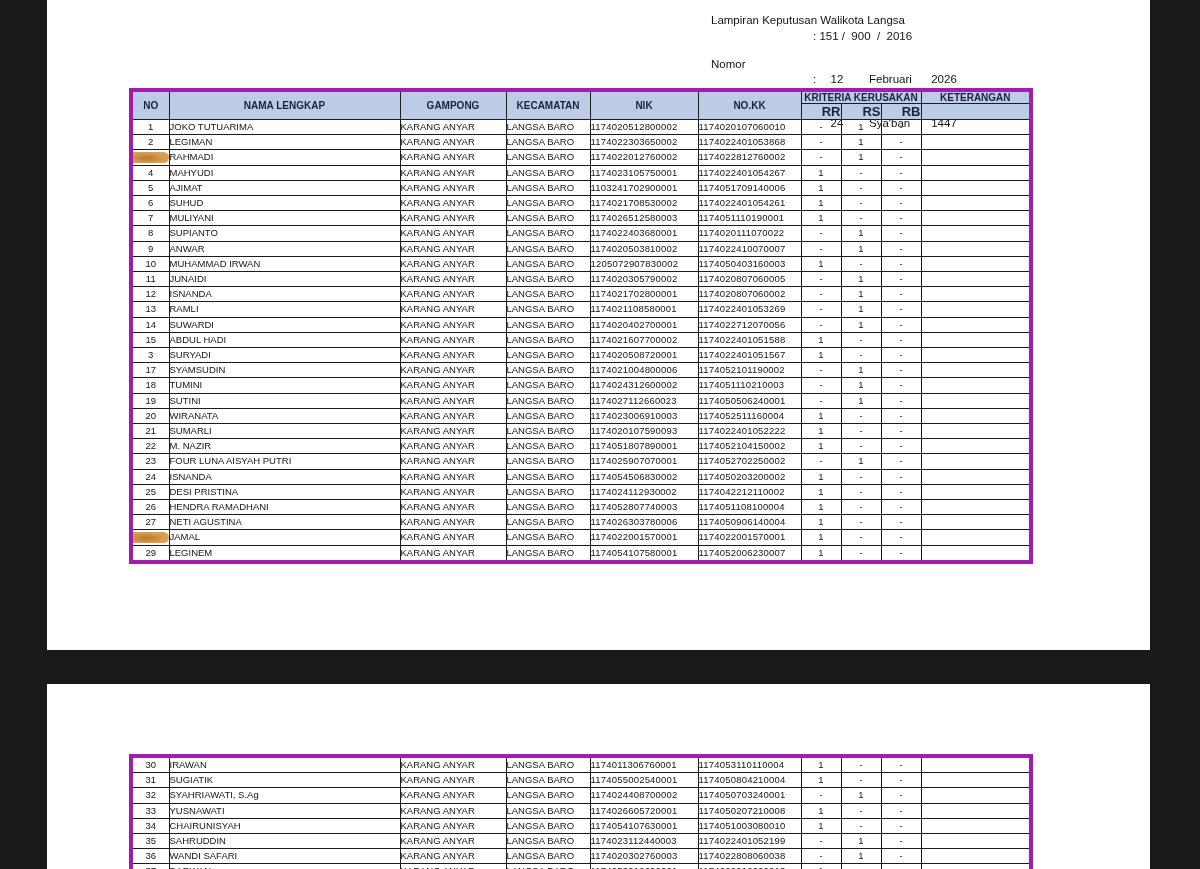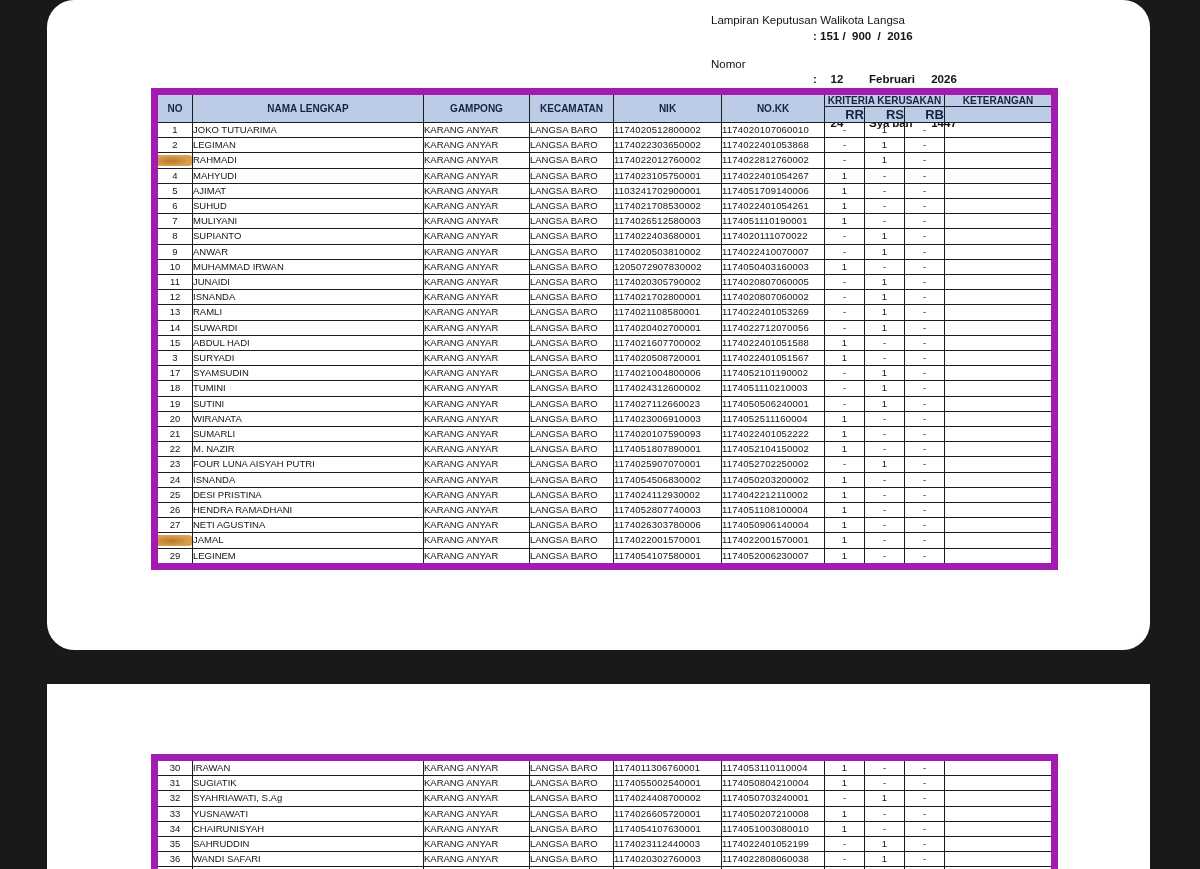--- a/index.html
+++ b/index.html
@@ -3,39 +3,39 @@
 <meta charset="utf-8">
 <style>
   :root{
     --backdrop:#191919; --page-bg:#ffffff; --header-bg:#bccbe6;
     --header-text:#16233e; --highlight:#d79d4a; --border:#1c1c1c;
   }
   *{margin:0;padding:0;box-sizing:border-box;}
   html,body{width:1200px;height:869px;overflow:hidden;background:var(--backdrop);
     font-family:"Liberation Sans",sans-serif;}
   .page{position:absolute;left:47px;width:1103px;background:var(--page-bg);overflow:hidden;}
-  #page1{top:0;height:650px;border-radius:27px;}
+  #page1{top:0;height:650px;}
   #page2{top:684px;height:185px;}
 
   
   .note{position:absolute;left:664px;top:13px;font-size:11.5px;color:#141414;}
   .note-line{line-height:15.5px;}
   .note-row{display:flex;line-height:15.5px;}
   .note-label{display:inline-block;width:102px;margin-top:28px;}
-  .note-value{white-space:pre;font-weight:bold;}
+  .note-value{white-space:pre;}
   .tgl{display:inline-flex;}
   .tgl .t-colon{display:inline-block;width:10px;}
   .tgl .t-day{display:inline-block;width:28px;text-align:center;}
   .tgl .t-month{display:inline-block;width:58px;margin-left:18px;}
   .tgl .t-year{display:inline-block;width:34px;text-align:center;}
   .underline{border-bottom:1.5px solid #1a1a1a;}
 
   
-  .doc-table{position:absolute;left:104px;border-collapse:collapse;table-layout:fixed;
-    width:900px;border:7px solid #a21caf;}
+  .doc-table{position:absolute;left:82px;border-collapse:collapse;table-layout:fixed;
+    width:900px;border:4px solid #a21caf;}
   #table1{top:88px;}
   #table2{top:70px;}
   .doc-table th,.doc-table td{border:1px solid var(--border);overflow:hidden;
     white-space:nowrap;padding:0;}
   .doc-table th{background:var(--header-bg);color:var(--header-text);
     font-weight:bold;font-size:10px;text-align:center;}
   .doc-table thead tr:first-child th{height:13px;}
   .doc-table thead tr.sub th{height:12px;font-size:13px;text-align:right;}
   .h-kriteria{font-size:9.5px;}
   .doc-table td{height:14.2px;line-height:14.2px;font-size:9.5px;color:#151515;

